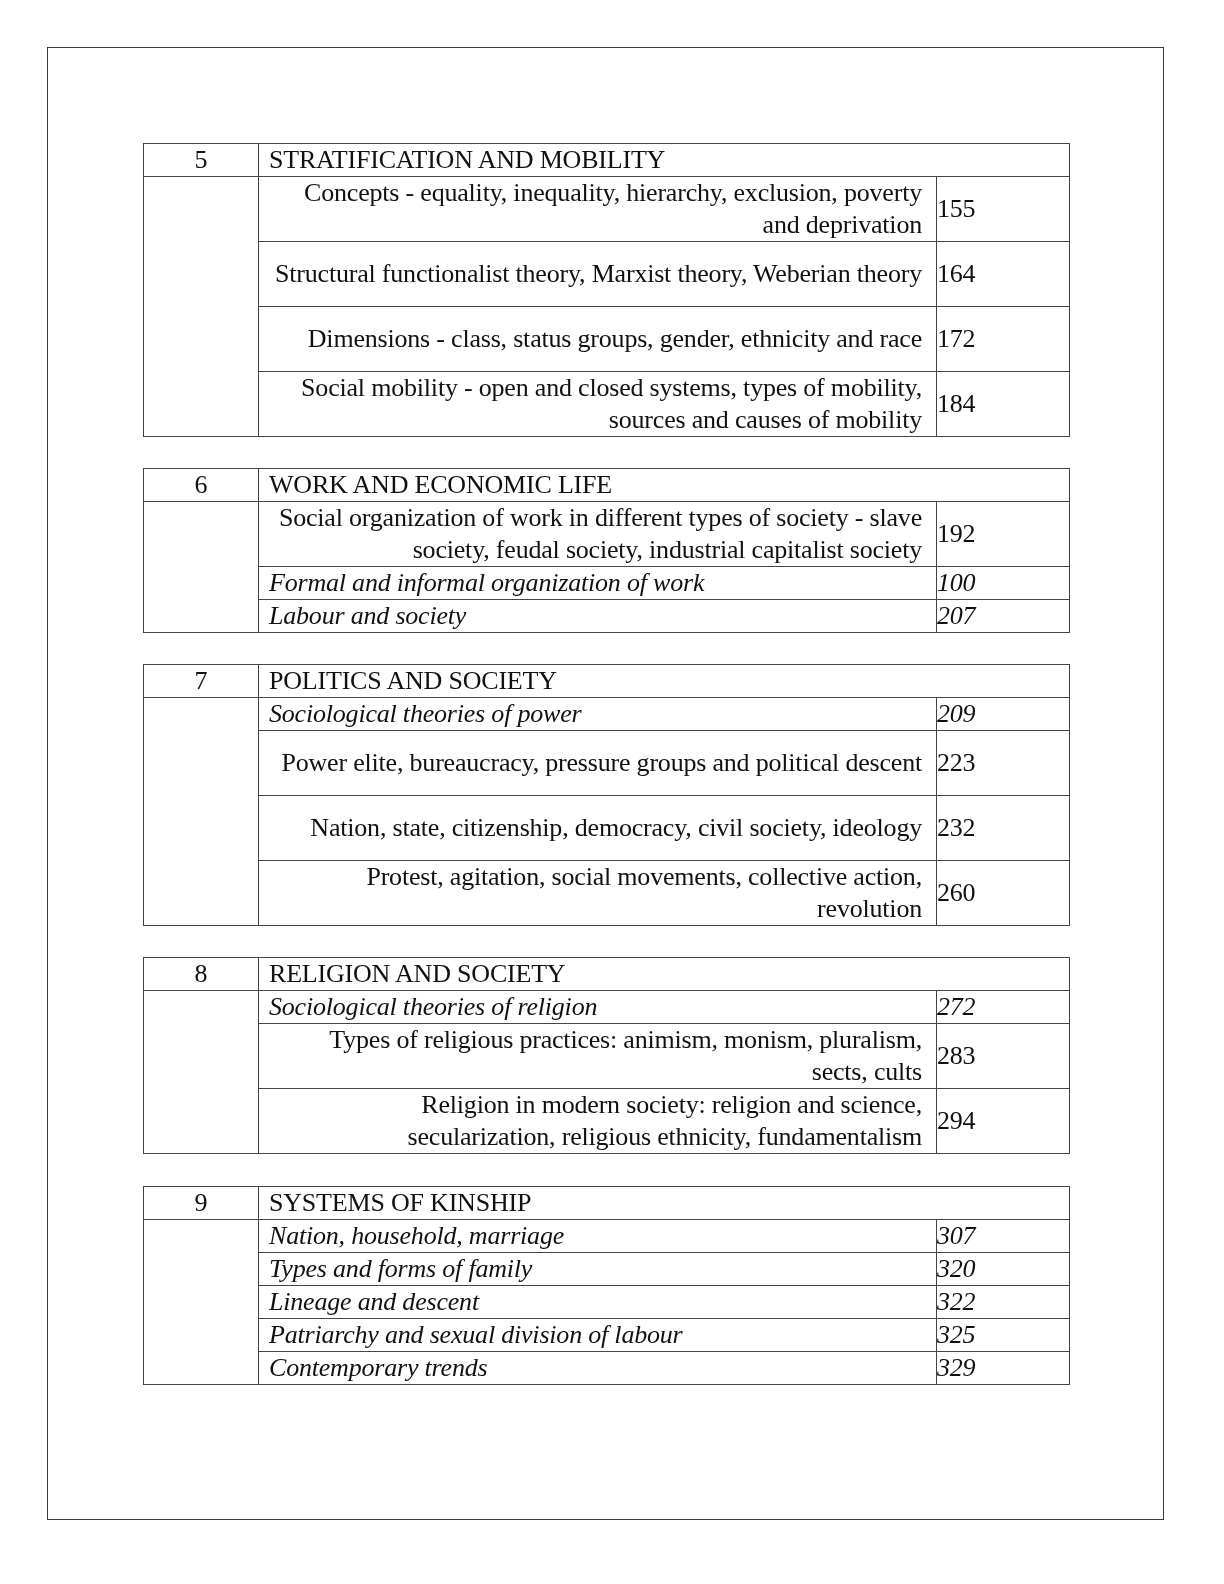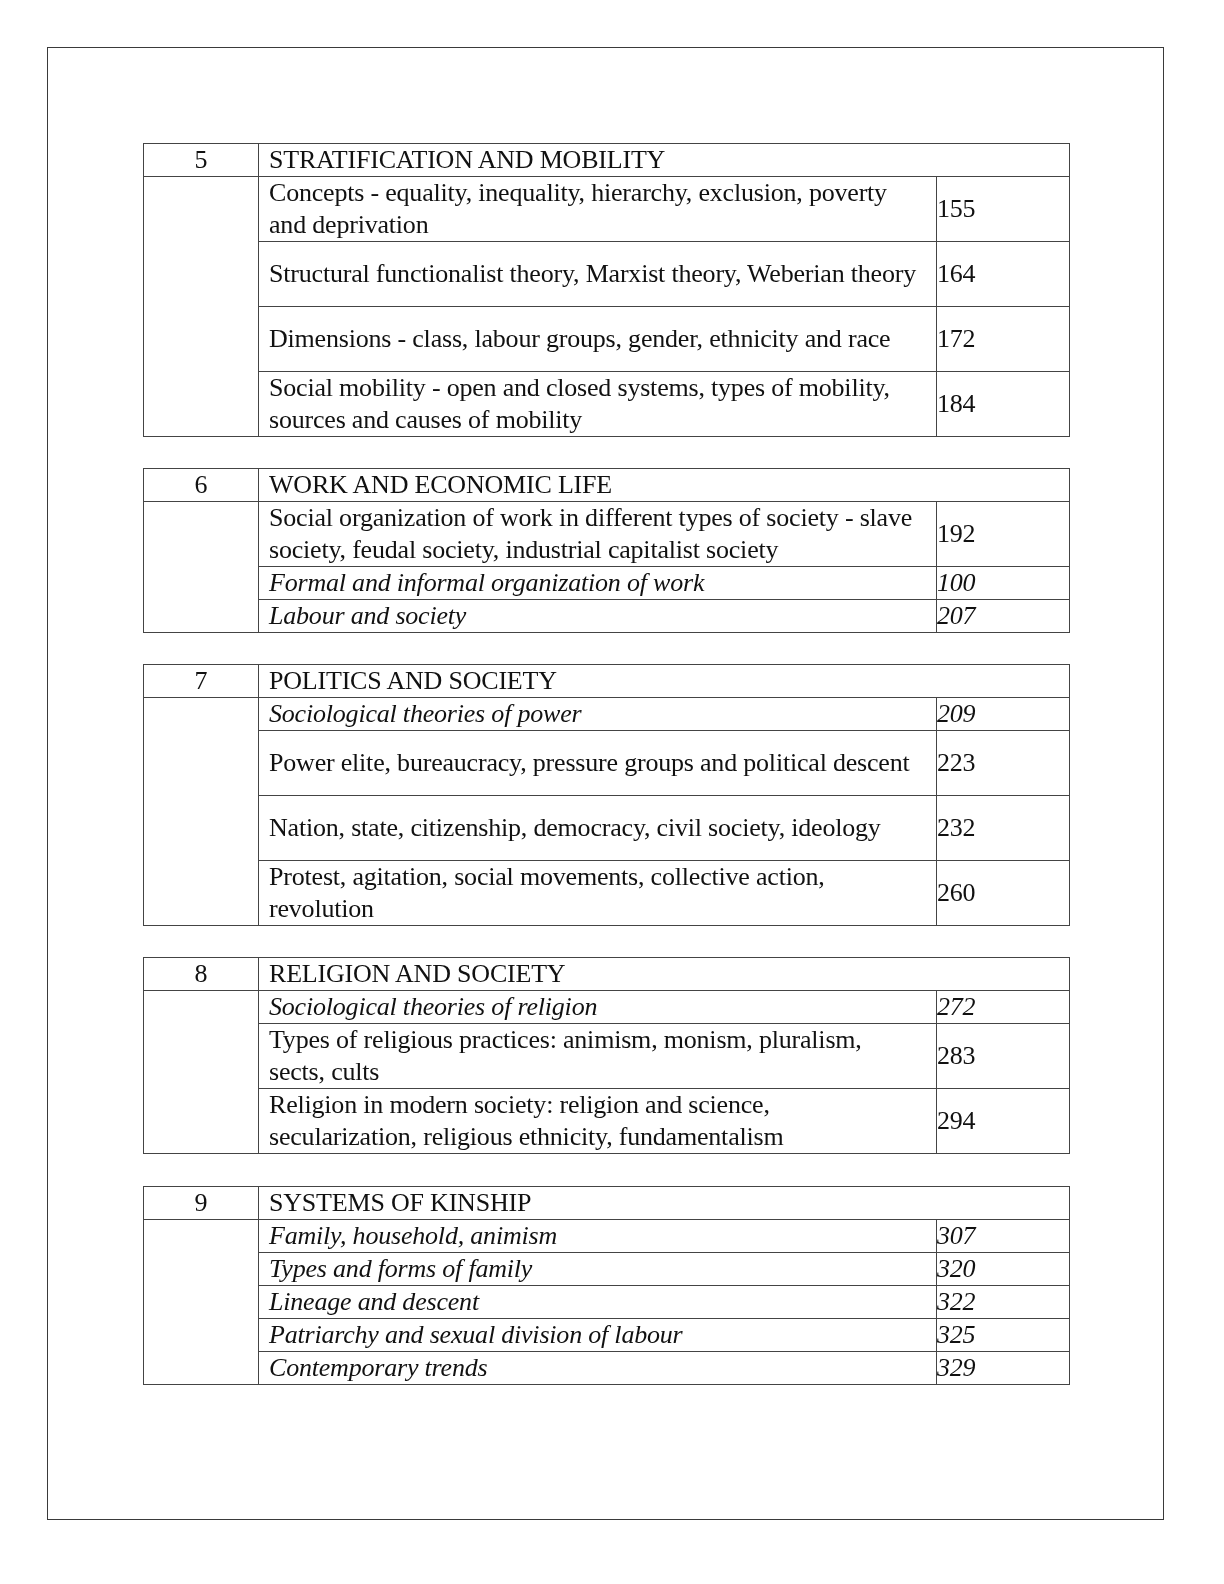--- a/index.html
+++ b/index.html
@@ -18,21 +18,21 @@
     border: 1.3px solid #444; padding: 0 10px; vertical-align: middle;
     line-height: 32px; letter-spacing: -0.2px;
   }
   .toc-table col.c1 { width: 115px; }
   .toc-table col.c3 { width: 133px; }
   .toc-table td.num { text-align: center; padding: 0; }
   .toc-table td.page { text-align: left; padding: 0; }
   .toc-table td.blank { border-top: 1.3px solid #444; }
   tr.hdr td { height: 32px; }
   tr.one td { height: 32px; font-style: italic; }
-  tr.two td { height: 64px; }
+  tr.two td { height: 64px; text-align: right; }
   td.topic { padding-right: 14px; }
 </style>
 </head>
 <body>
 
 <div class="page-border"></div>
 
 <div id="tables">
     <table class="toc-table" style="top: 143px;">
       <colgroup>
@@ -48,21 +48,21 @@
         <tr class="two">
           <td class="blank" rowspan="4"></td>
           <td class="topic">Concepts - equality, inequality, hierarchy, exclusion, poverty and deprivation</td>
           <td class="page">155</td>
         </tr>
         <tr class="two">
           <td class="topic">Structural functionalist theory, Marxist theory, Weberian theory</td>
           <td class="page">164</td>
         </tr>
         <tr class="two">
-          <td class="topic">Dimensions - class, labour groups, gender, ethnicity and race</td>
+          <td class="topic">Dimensions - class, status groups, gender, ethnicity and race</td>
           <td class="page">172</td>
         </tr>
         <tr class="two">
           <td class="topic">Social mobility - open and closed systems, types of mobility, sources and causes of mobility</td>
           <td class="page">184</td>
         </tr>
       </tbody>
     </table>
     <table class="toc-table" style="top: 468px;">
       <colgroup>
@@ -152,21 +152,21 @@
         <col class="c2">
         <col class="c3">
       </colgroup>
       <tbody>
         <tr class="hdr">
           <td class="num">9</td>
           <td colspan="2">SYSTEMS OF KINSHIP</td>
         </tr>
         <tr class="one">
           <td class="blank" rowspan="5"></td>
-          <td class="topic">Family, household, animism</td>
+          <td class="topic">Nation, household, marriage</td>
           <td class="page">307</td>
         </tr>
         <tr class="one">
           <td class="topic">Types and forms of family</td>
           <td class="page">320</td>
         </tr>
         <tr class="one">
           <td class="topic">Lineage and descent</td>
           <td class="page">322</td>
         </tr>

